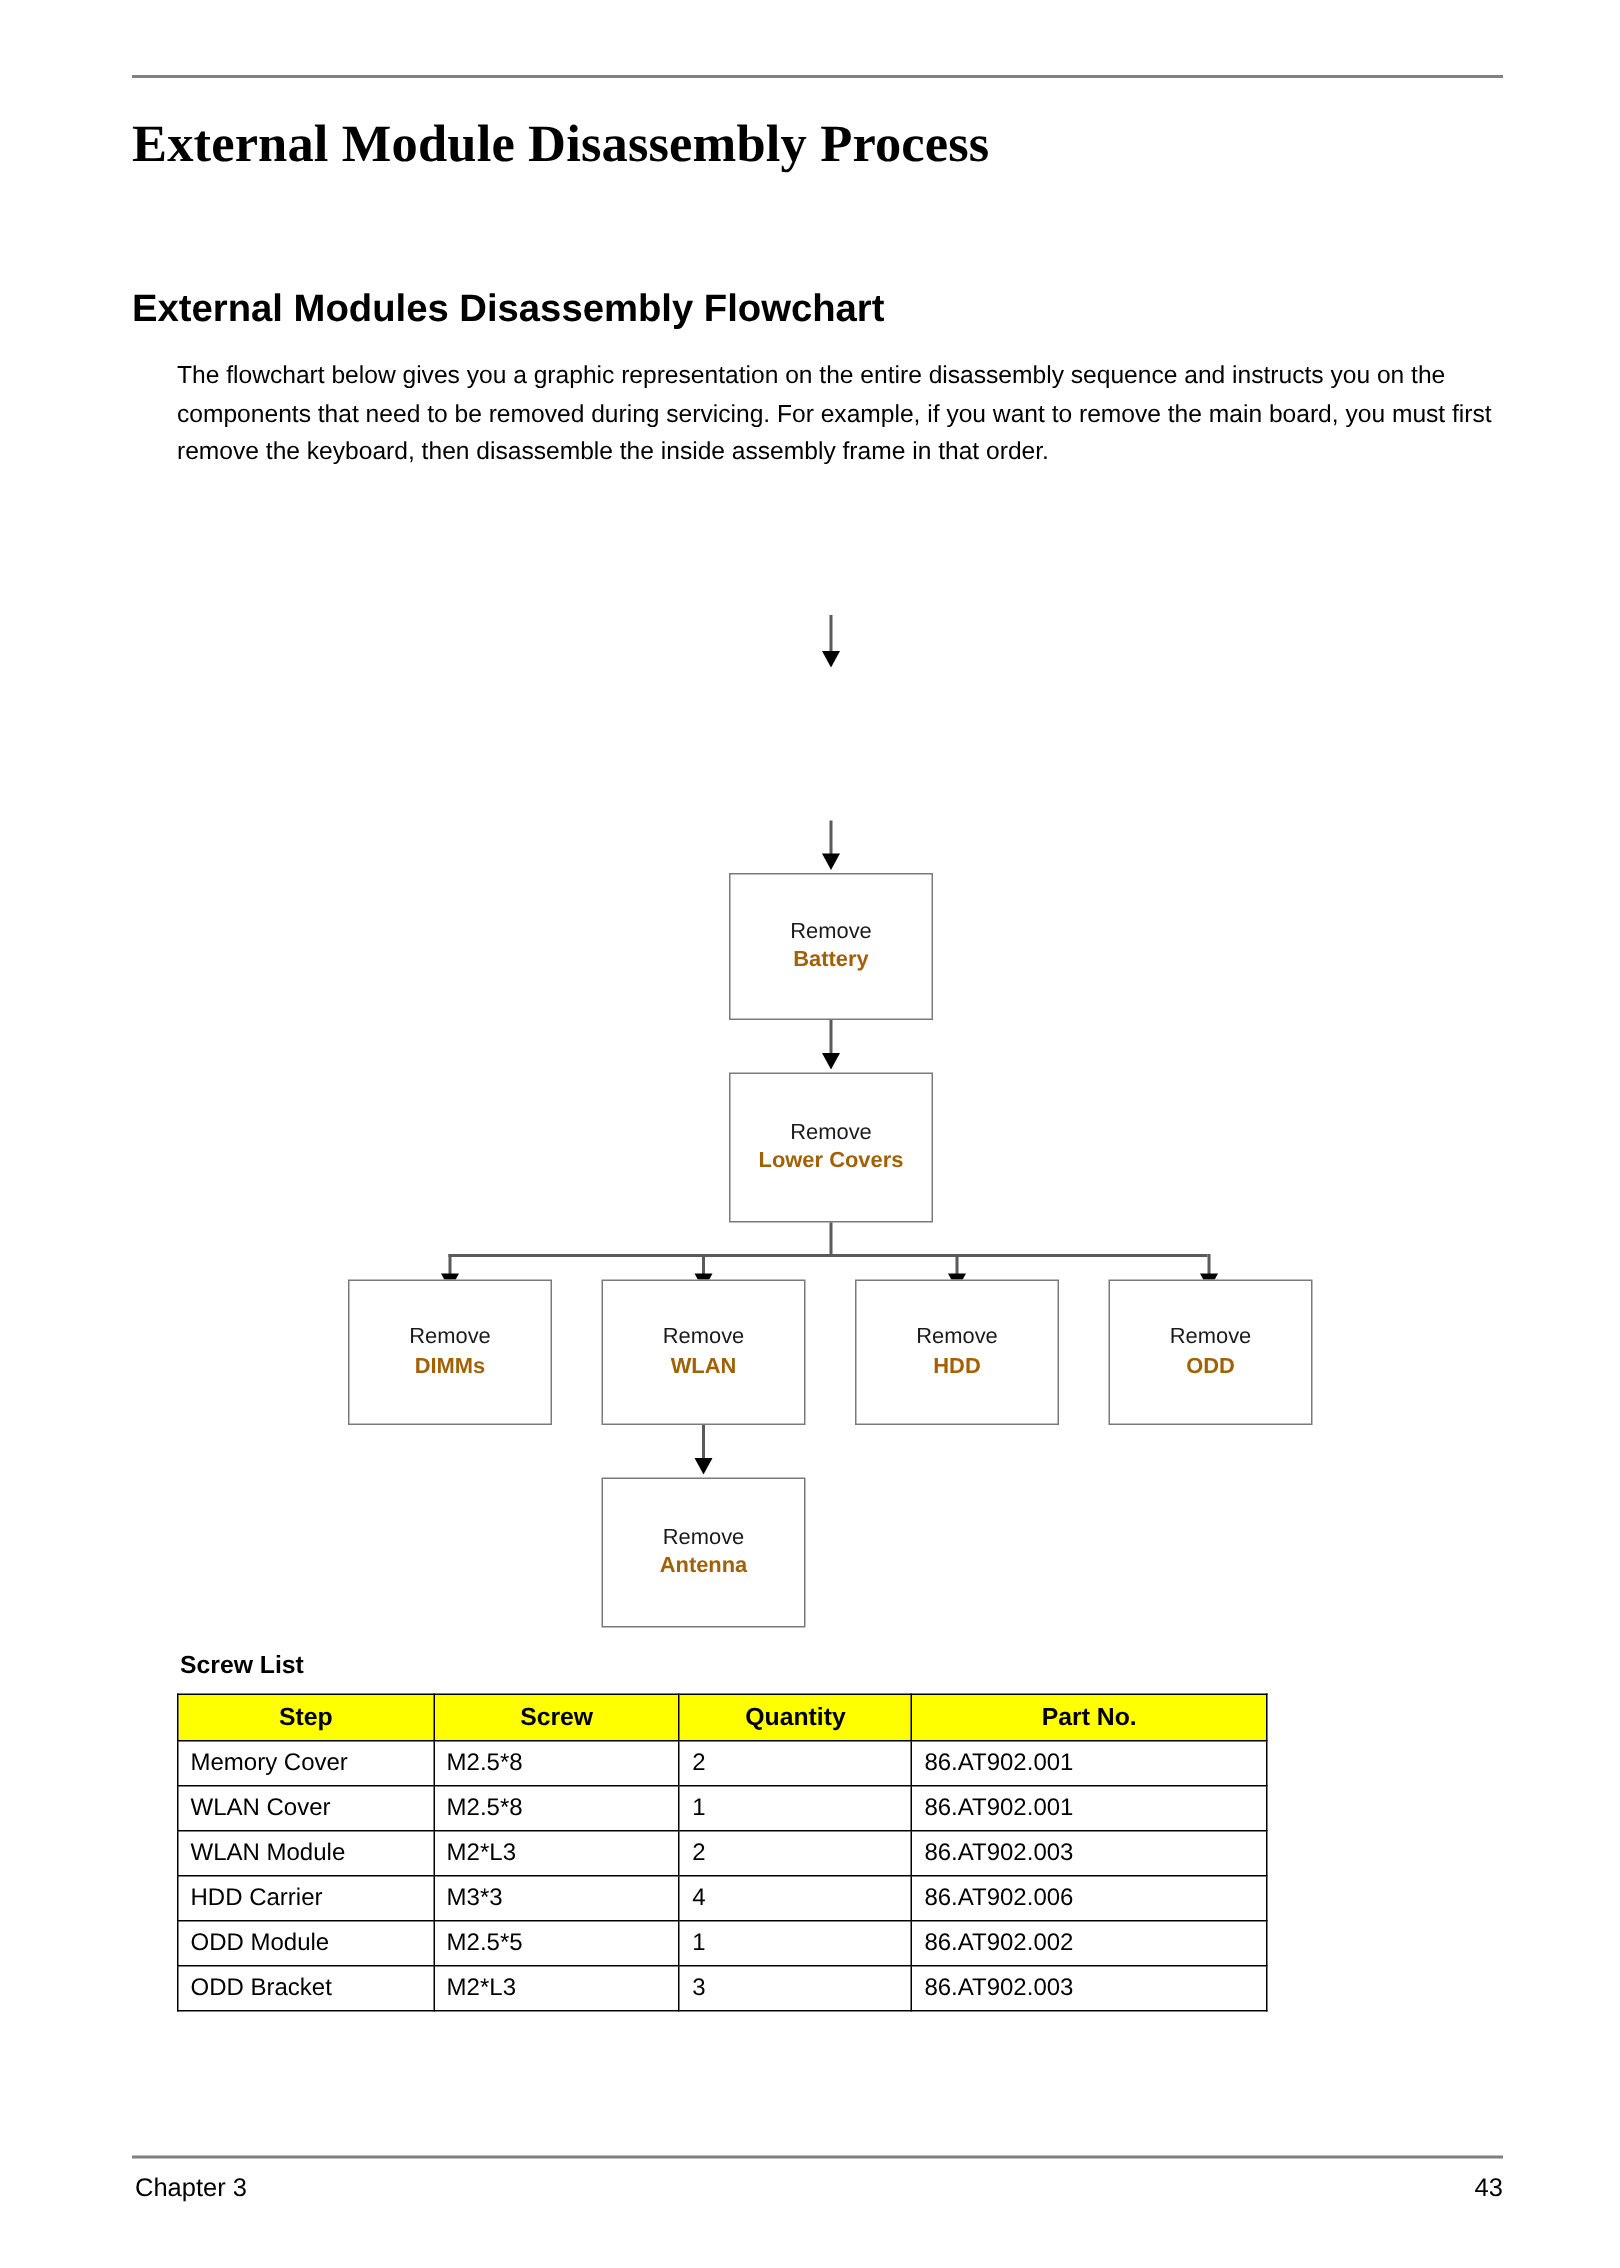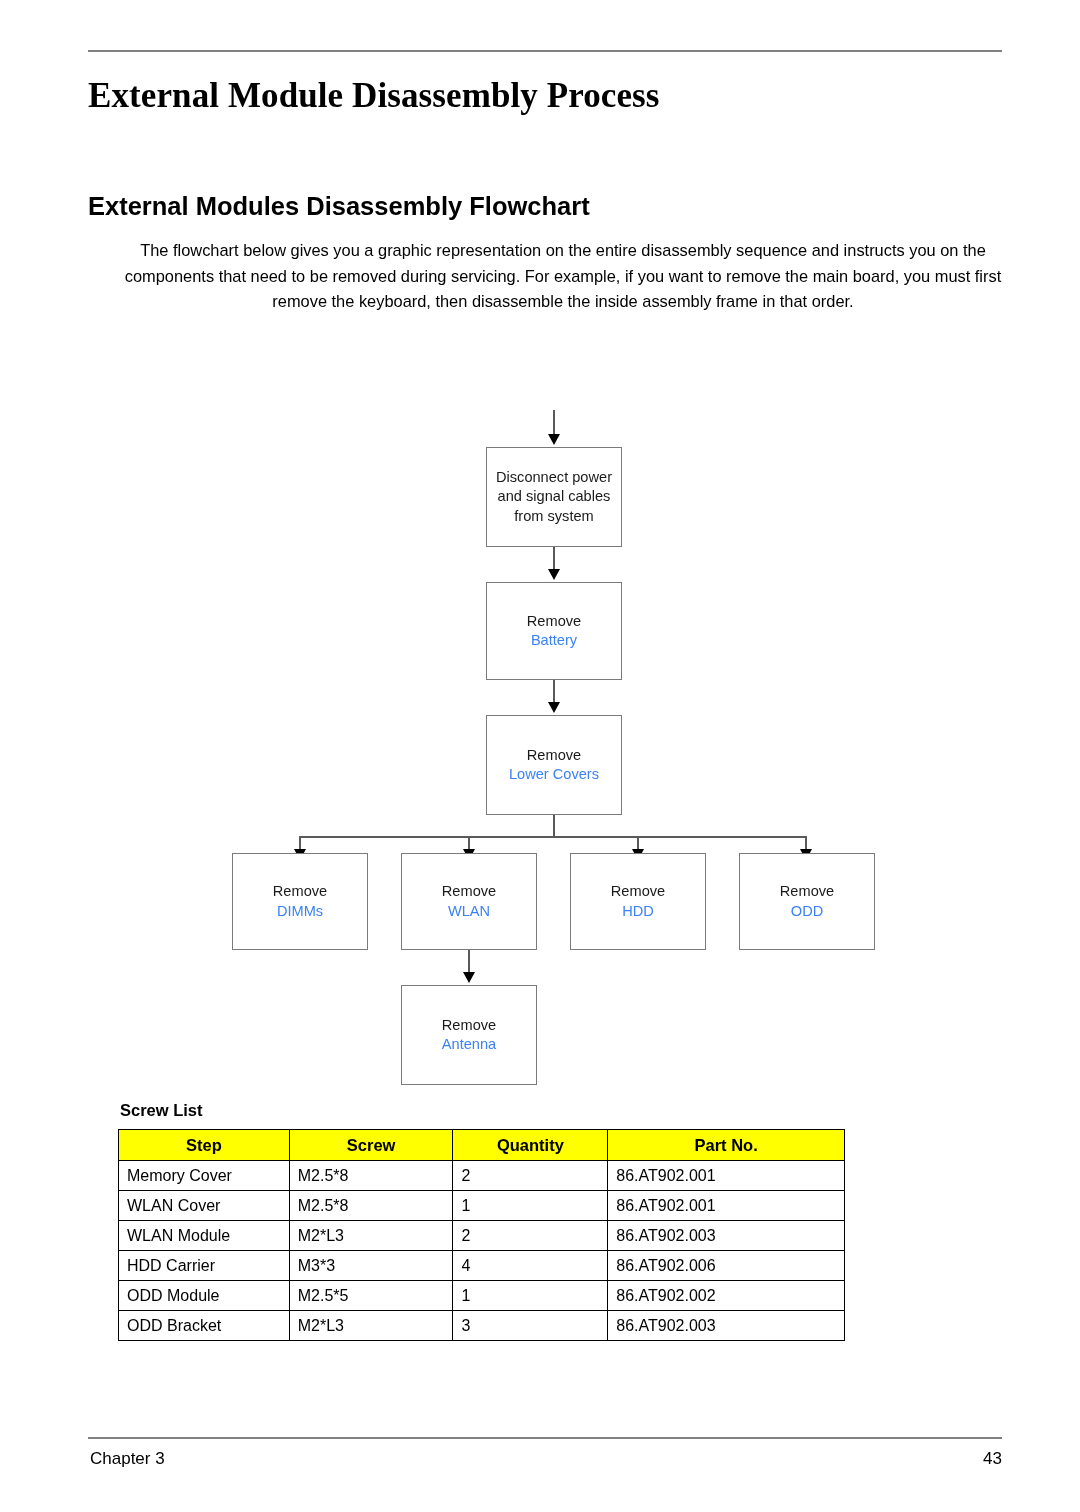--- a/index.html
+++ b/index.html
@@ -64,21 +64,21 @@
     white-space: nowrap;
   }
 
   .intro-para {
     position: absolute;
     left: 118px;
     top: 238px;
     width: 890px;
     font-size: 16.4px;
     line-height: 25.5px;
-    text-align: center;
+    text-align: left;
   }
 
   
   .flowchart {
     position: absolute;
     left: 0;
     top: 300px;
     width: 1080px;
     height: 800px;
   }
@@ -90,21 +90,21 @@
     display: flex;
     flex-direction: column;
     align-items: center;
     justify-content: center;
     font-size: 14.6px;
     line-height: 19.5px;
     text-align: center;
     color: #1a1a1a;
     padding: 2px 4px;
   }
-  .fc-box .b { font-weight: normal; color: #3b82f6; }
+  .fc-box .b { font-weight: bold; color: #a16207; }
 
   .fc-line {
     position: absolute;
     background: #5a5a5a;
   }
   .fc-line.v { width: 1.6px; }
   .fc-line.h { height: 1.6px; }
 
   .fc-arrow {
     position: absolute;
@@ -190,25 +190,20 @@
   <h2 class="h2-title">External Modules Disassembly Flowchart</h2>
 
   <p class="intro-para">The flowchart below gives you a graphic representation on the entire disassembly sequence and instructs you on the components that need to be removed during servicing. For example, if you want to remove the main board, you must first remove the keyboard, then disassemble the inside assembly frame in that order.</p>
 
   <div class="flowchart">
 
 
     <div class="fc-line v" style="left:553.2px; top:110px; height:26px;"></div>
     <div class="fc-arrow" style="left:547.5px; top:134px;"></div>
 
-    <div class="fc-box" style="left:486px; top:147px; width:136px; height:100px;">
-      <span>Disconnect power</span>
-      <span>and signal cables</span>
-      <span>from system</span>
-    </div>
 
     <div class="fc-line v" style="left:553.2px; top:247px; height:24px;"></div>
     <div class="fc-arrow" style="left:547.5px; top:269px;"></div>
 
     <div class="fc-box" style="left:486px; top:282px; width:136px; height:98px;">
       <span>Remove</span>
       <span class="b">Battery</span>
     </div>
 
     <div class="fc-line v" style="left:553.2px; top:380px; height:24px;"></div>

